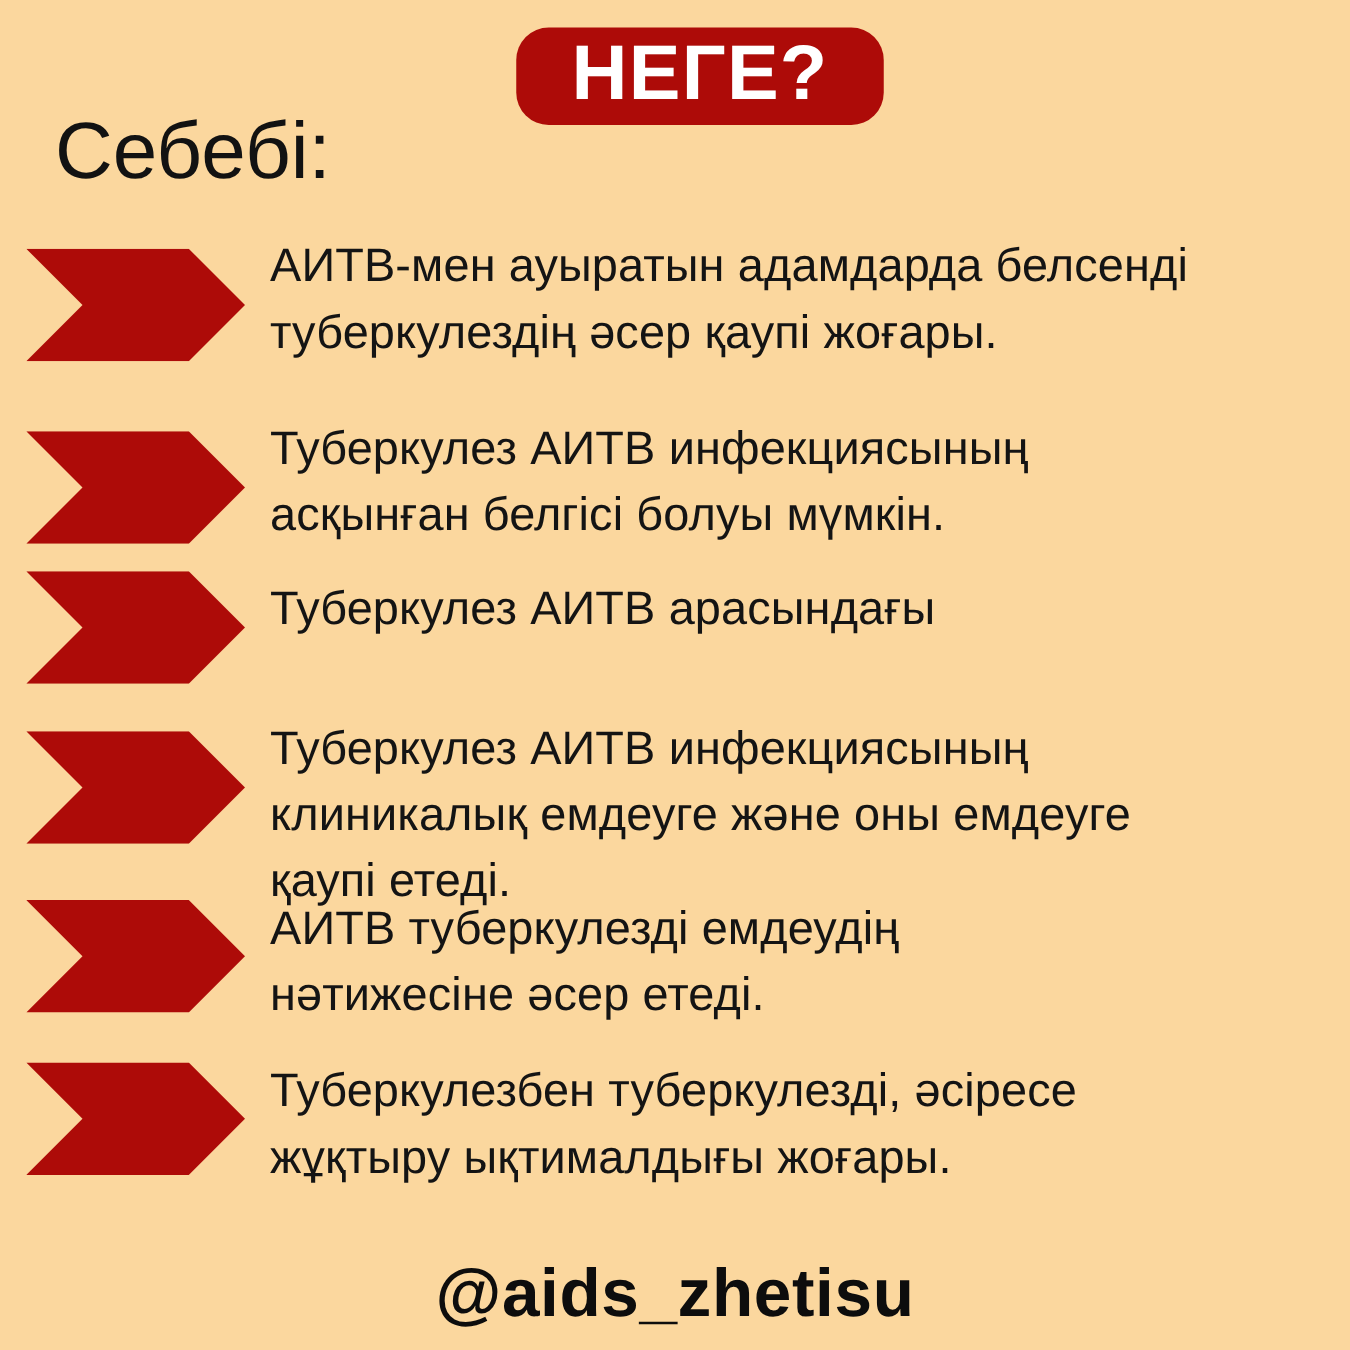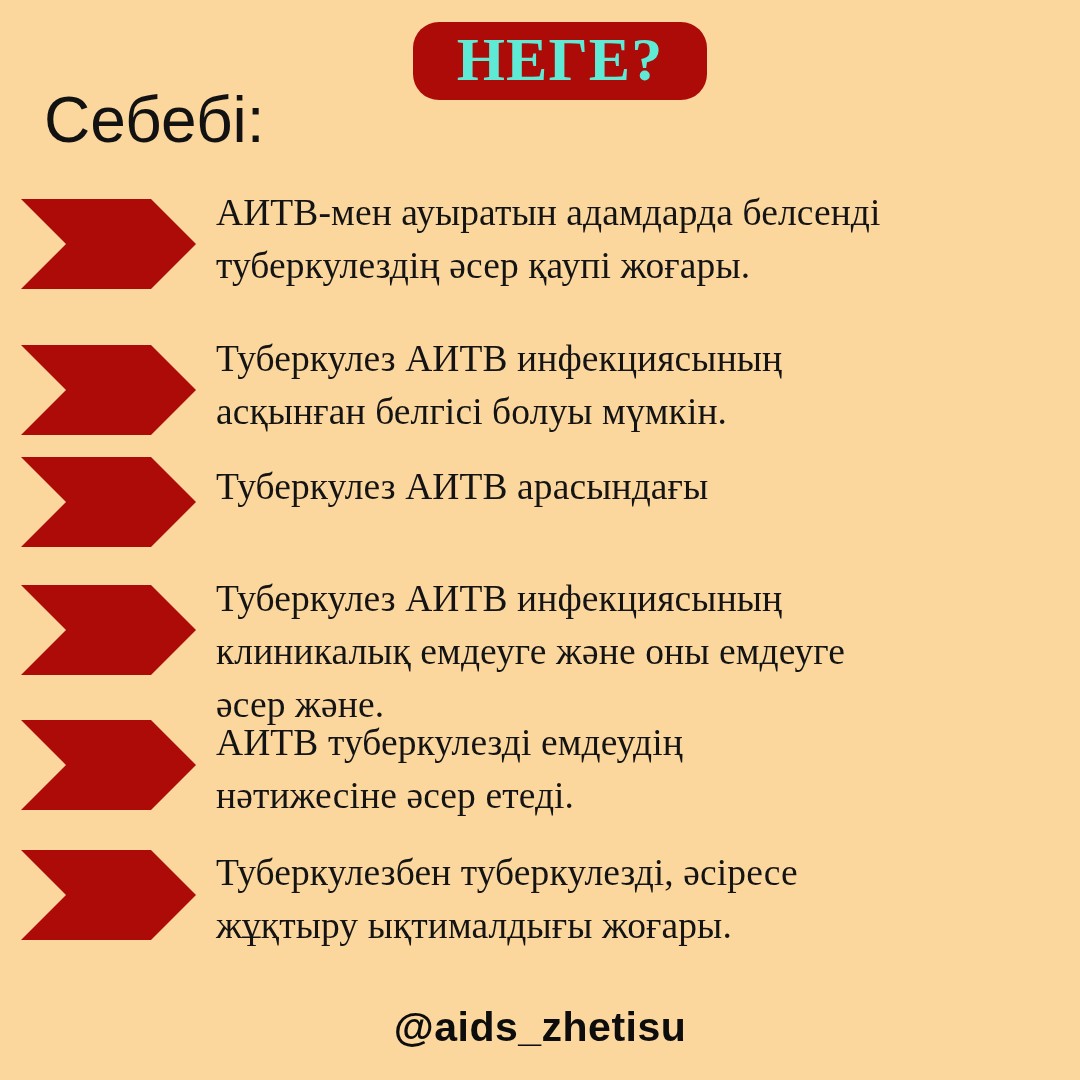--- a/index.html
+++ b/index.html
@@ -31,28 +31,28 @@
     width: 294px;
     height: 78px;
     background: #ad0b08;
     border-radius: 26px;
     display: flex;
     align-items: center;
     justify-content: center;
     box-sizing: border-box;
   }
   .title-badge-text {
-    color: #5eead4;
+    color: #ffffff;
     font-size: 62px;
     font-weight: bold;
     letter-spacing: 1px;
     line-height: 1;
     padding-bottom: 4px;
     white-space: nowrap;
-    font-family: Liberation Serif, serif;
+    font-family: Liberation Sans, sans-serif;
   }
 
   
   .subtitle {
     position: absolute;
     left: 44px;
     top: 84px;
     font-size: 64px;
     color: #121212;
     line-height: 1.15;
@@ -84,35 +84,34 @@
     height: 90px;
   }
   .bullet-text {
     position: absolute;
     left: 216px;
     width: 845px;
     font-size: 37.5px;
     line-height: 53px;
     color: #141414;
     letter-spacing: 0.1px;
-    font-family: Liberation Serif, serif;
   }
   .bullet-text .ln {
     display: block;
     white-space: nowrap;
   }
 
   
   .handle {
     position: absolute;
     left: 0;
     top: 1004px;
     width: 1080px;
     text-align: center;
-    font-size: 41px;
+    font-size: 54px;
     font-weight: bold;
     color: #0d0d0d;
     letter-spacing: 0.5px;
   }
 </style>
 </head>
 <body>
 
 <div id="poster">
 
@@ -161,21 +160,21 @@
 
     <div class="bullet-row">
       <span class="arrow-icon" style="top:399px;">
         <svg viewBox="0 0 175 90" xmlns="http://www.w3.org/2000/svg">
           <polygon points="0,0 130,0 175,45 130,90 0,90 45,45" fill="#AD0B08"></polygon>
         </svg>
       </span>
       <div class="bullet-text" style="top:386px;">
         <span class="ln">Туберкулез АИТВ инфекциясының</span>
         <span class="ln">клиникалық емдеуге және оны емдеуге</span>
-        <span class="ln">әсер және.</span>
+        <span class="ln">қаупі етеді.</span>
       </div>
     </div>
 
     <div class="bullet-row">
       <span class="arrow-icon" style="top:534px;">
         <svg viewBox="0 0 175 90" xmlns="http://www.w3.org/2000/svg">
           <polygon points="0,0 130,0 175,45 130,90 0,90 45,45" fill="#AD0B08"></polygon>
         </svg>
       </span>
       <div class="bullet-text" style="top:510px;margin-top:20px;">

